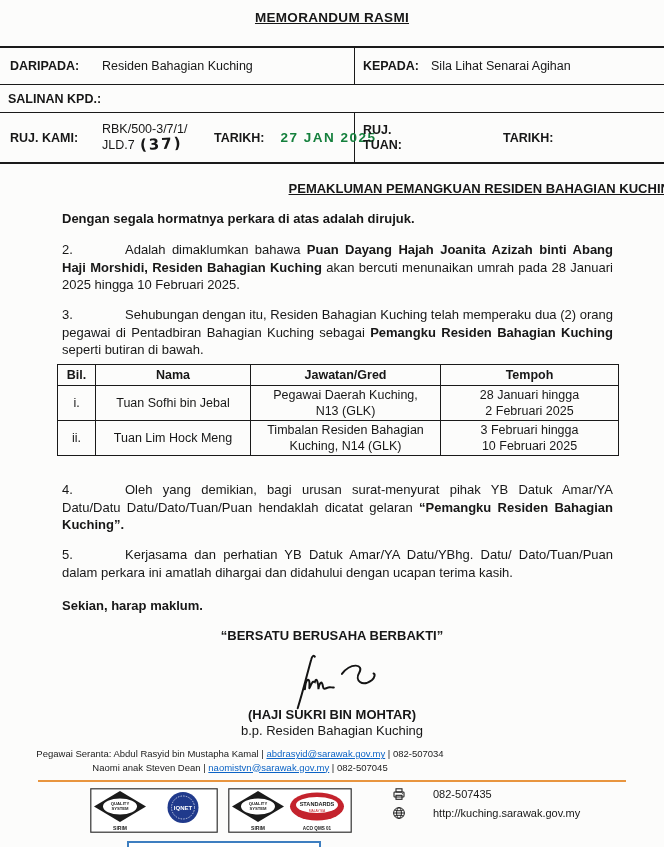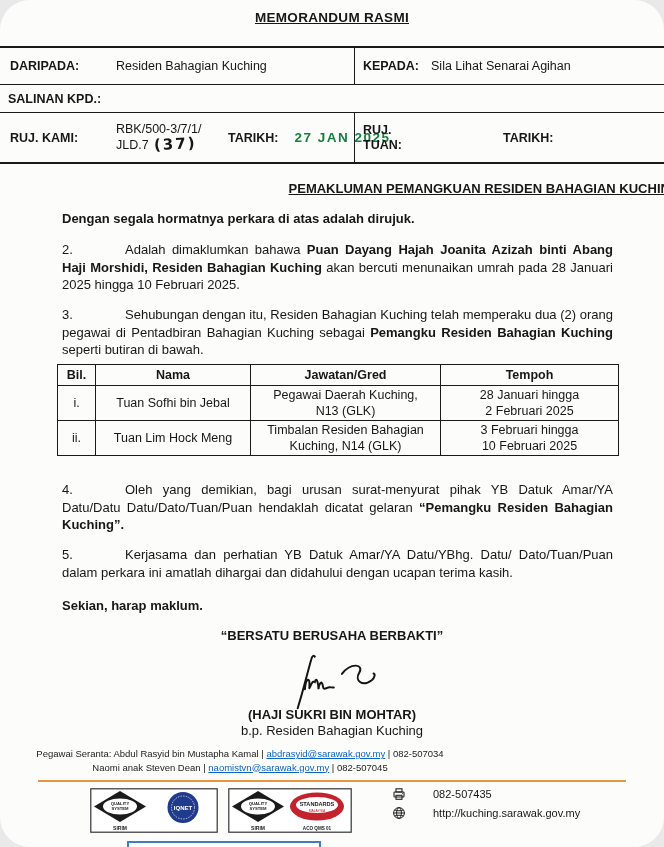--- a/index.html
+++ b/index.html
@@ -1,34 +1,34 @@
 <!DOCTYPE html>
 <html><head>
 <meta charset="utf-8">
 <style>
   html,body{margin:0;padding:0;background:#e9e9e9;}
   #page{position:relative;width:664px;height:847px;background:#fcfcfb;overflow:hidden;
-        font-family:"Liberation Sans",sans-serif;color:#171717;margin:0 auto;border-radius:30px;}
+        font-family:"Liberation Sans",sans-serif;color:#171717;margin:0 auto;}
 
   .doc-title{position:absolute;top:10px;left:0;width:100%;text-align:center;
              font-size:13.5px;font-weight:bold;}
   .doc-title span{text-decoration:underline;letter-spacing:.3px;}
 
   
   .hdr{position:absolute;top:46px;left:0;width:664px;border-top:2px solid #1a1a1a;
        border-bottom:2px solid #1a1a1a;}
   .hrow{display:flex;border-bottom:1.5px solid #1a1a1a;}
   .hrow.last{border-bottom:none;justify-content:space-between;}
   .r1{height:36px;} .r2{height:27px;} .r3{height:49px;}
   .cell-l{width:355px;box-sizing:border-box;border-right:1.5px solid #1a1a1a;
           display:flex;align-items:center;padding:0 6px 0 10px;}
   .cell-r{flex:1;display:flex;align-items:center;box-sizing:border-box;
           padding:0 6px 0 8px;position:relative;}
   .lab{font-weight:bold;font-size:12.5px;white-space:nowrap;}
-  .lab.w{width:106px;flex:none;}
+  .lab.w{width:92px;flex:none;}
   .val{font-size:12.5px;}
   .cell-r .lab{margin-right:12px;}
   .refblock{font-size:12.5px;line-height:15px;width:112px;flex:none;}
   .handwritten{display:inline-block;font-weight:bold;font-size:15px;letter-spacing:2px;
                transform:rotate(-3deg);margin-left:2px;font-family:"DejaVu Sans",sans-serif;}
   .stamp{color:#15803d;font-weight:bold;font-size:13.5px;letter-spacing:1.5px;
          white-space:nowrap;margin-left:16px;font-family:"Liberation Sans",sans-serif;}
   .rujtuan{font-weight:bold;font-size:12.5px;line-height:15px;}
   .tarikh2{position:absolute;left:148px;font-weight:bold;font-size:12.5px;}
 

